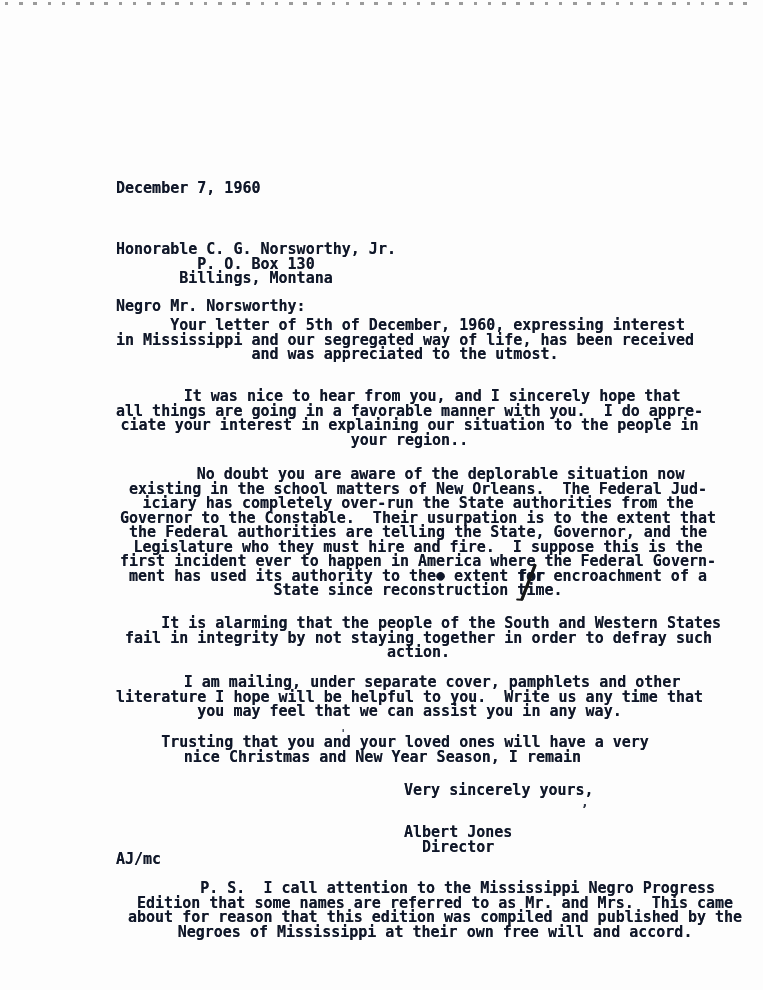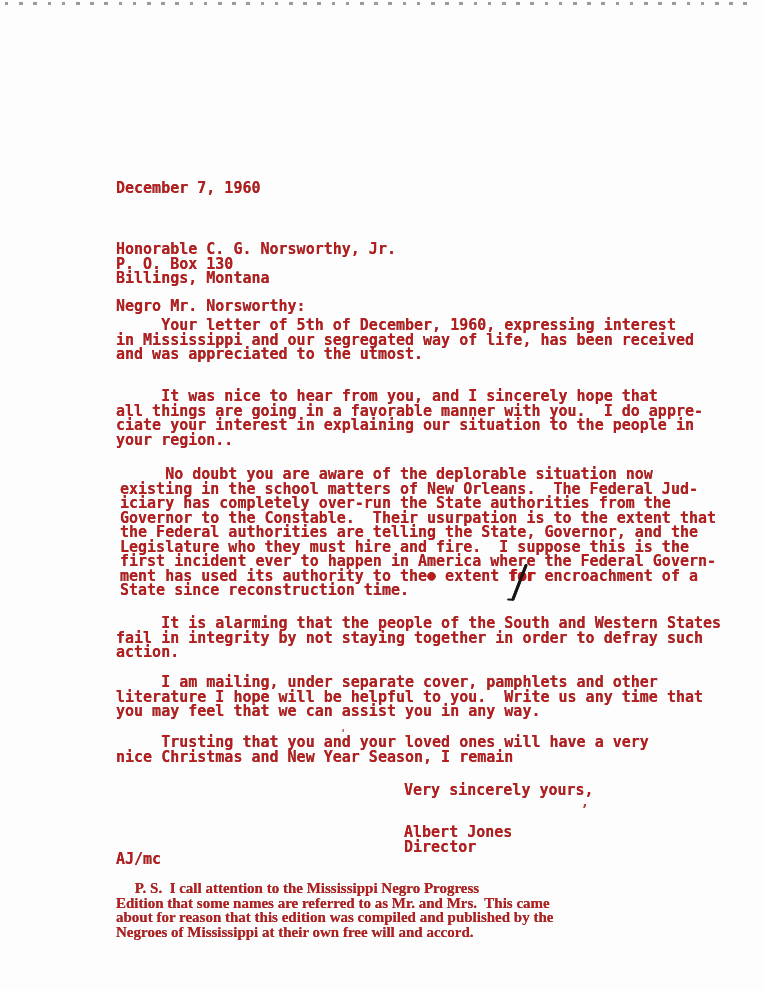--- a/index.html
+++ b/index.html
@@ -10,21 +10,22 @@
   .page {
     position: relative;
     width: 763px;
     height: 990px;
     background: #fdfdfd;
     overflow: hidden;
     font-family: "DejaVu Sans Mono", "Liberation Mono", monospace;
     font-weight: 700;
     font-size: 15px;
     line-height: 14.5px;
-    color: #b91c1c;
+    color: #0f172a;
+    text-align: center;
   }
   .perforation {
     position: absolute;
     top: 2px;
     left: 5px;
     width: 745px;
     height: 2.5px;
     background: repeating-linear-gradient(90deg,
       #9b9b9b 0px, #9b9b9b 3.5px,
       transparent 3.5px, transparent 14.2px);
@@ -39,21 +40,21 @@
   .salutation  { left: 116px; top: 299px; }
   .p1          { left: 116px; top: 318px; }
   .p2          { left: 116px; top: 389px; }
   .p3          { left: 120px; top: 467px; }
   .p4          { left: 116px; top: 616px; }
   .p5          { left: 116px; top: 675px; }
   .p6          { left: 116px; top: 735px; }
   .closing     { left: 404px; top: 783px; }
   .signature   { left: 404px; top: 825px; }
   .initials    { left: 116px; top: 852px; }
-  .ps          { left: 116px; top: 881px; font-family: Liberation Serif, serif; }
+  .ps          { left: 128px; top: 881px; }
 
   .blot {
     display: inline-block;
     transform: scale(0.95) translateY(-0.5px);
   }
   .overstruck {
     position: relative;
     display: inline-block;
   }
   .overstruck-text {

